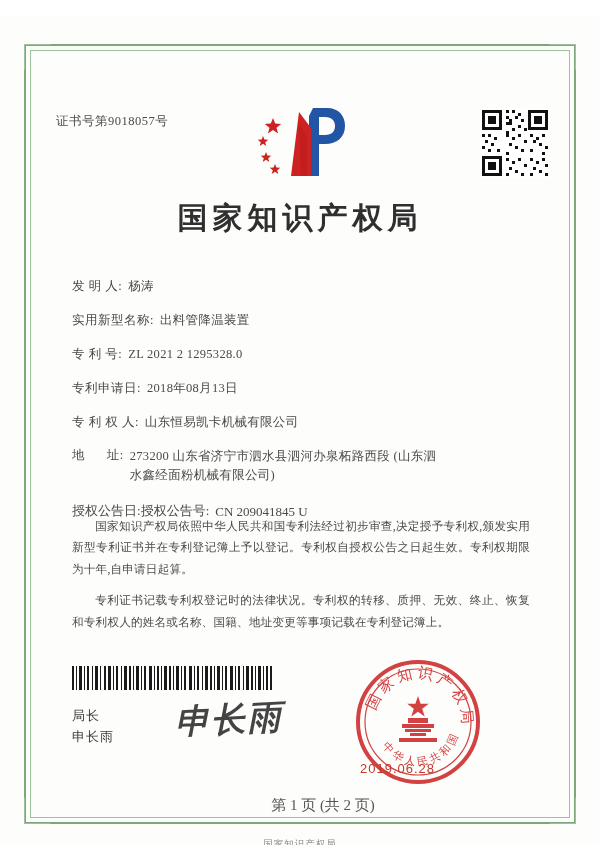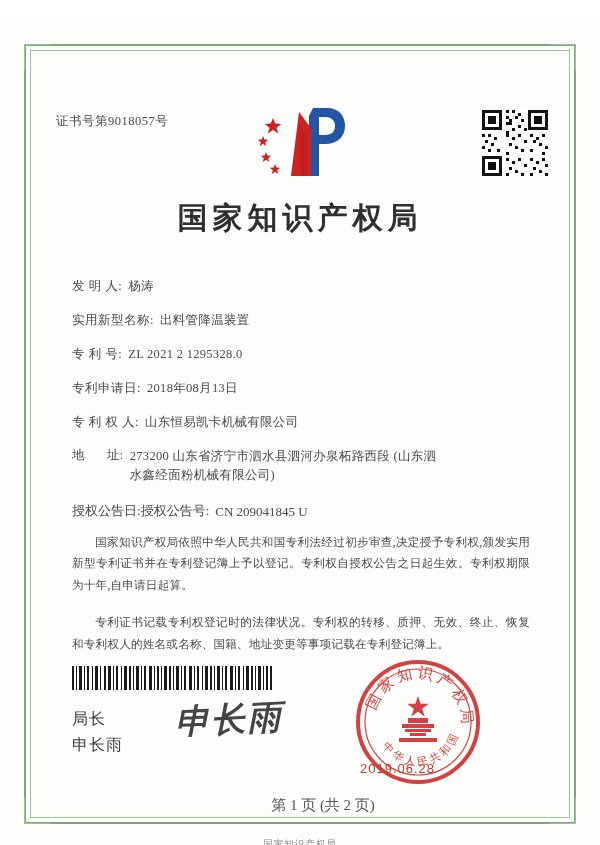--- a/index.html
+++ b/index.html
@@ -136,38 +136,38 @@
     position: absolute;
     left: 72px;
     top: 500px;
     width: 458px;
     font-size: 11.6px;
     line-height: 1.85;
     color: #4a4a4a;
     letter-spacing: 0.2px;
   }
   .paragraphs p {
-    margin: 16px 0 10px 0;
+    margin: 0 0 10px 0;
     text-indent: 2em;
     text-align: justify;
   }
 
   .barcode {
     position: absolute;
     left: 72px;
     top: 650px;
     width: 200px;
     height: 24px;
   }
 
   .signature-block {
     position: absolute;
     left: 72px;
     top: 690px;
-    font-size: 16px;
+    font-size: 13px;
     line-height: 1.6;
     color: #3c3c3c;
     letter-spacing: 1px;
   }
 
   .handwriting {
     position: absolute;
     left: 175px;
     top: 681px;
     font-family: "Liberation Serif", serif;

